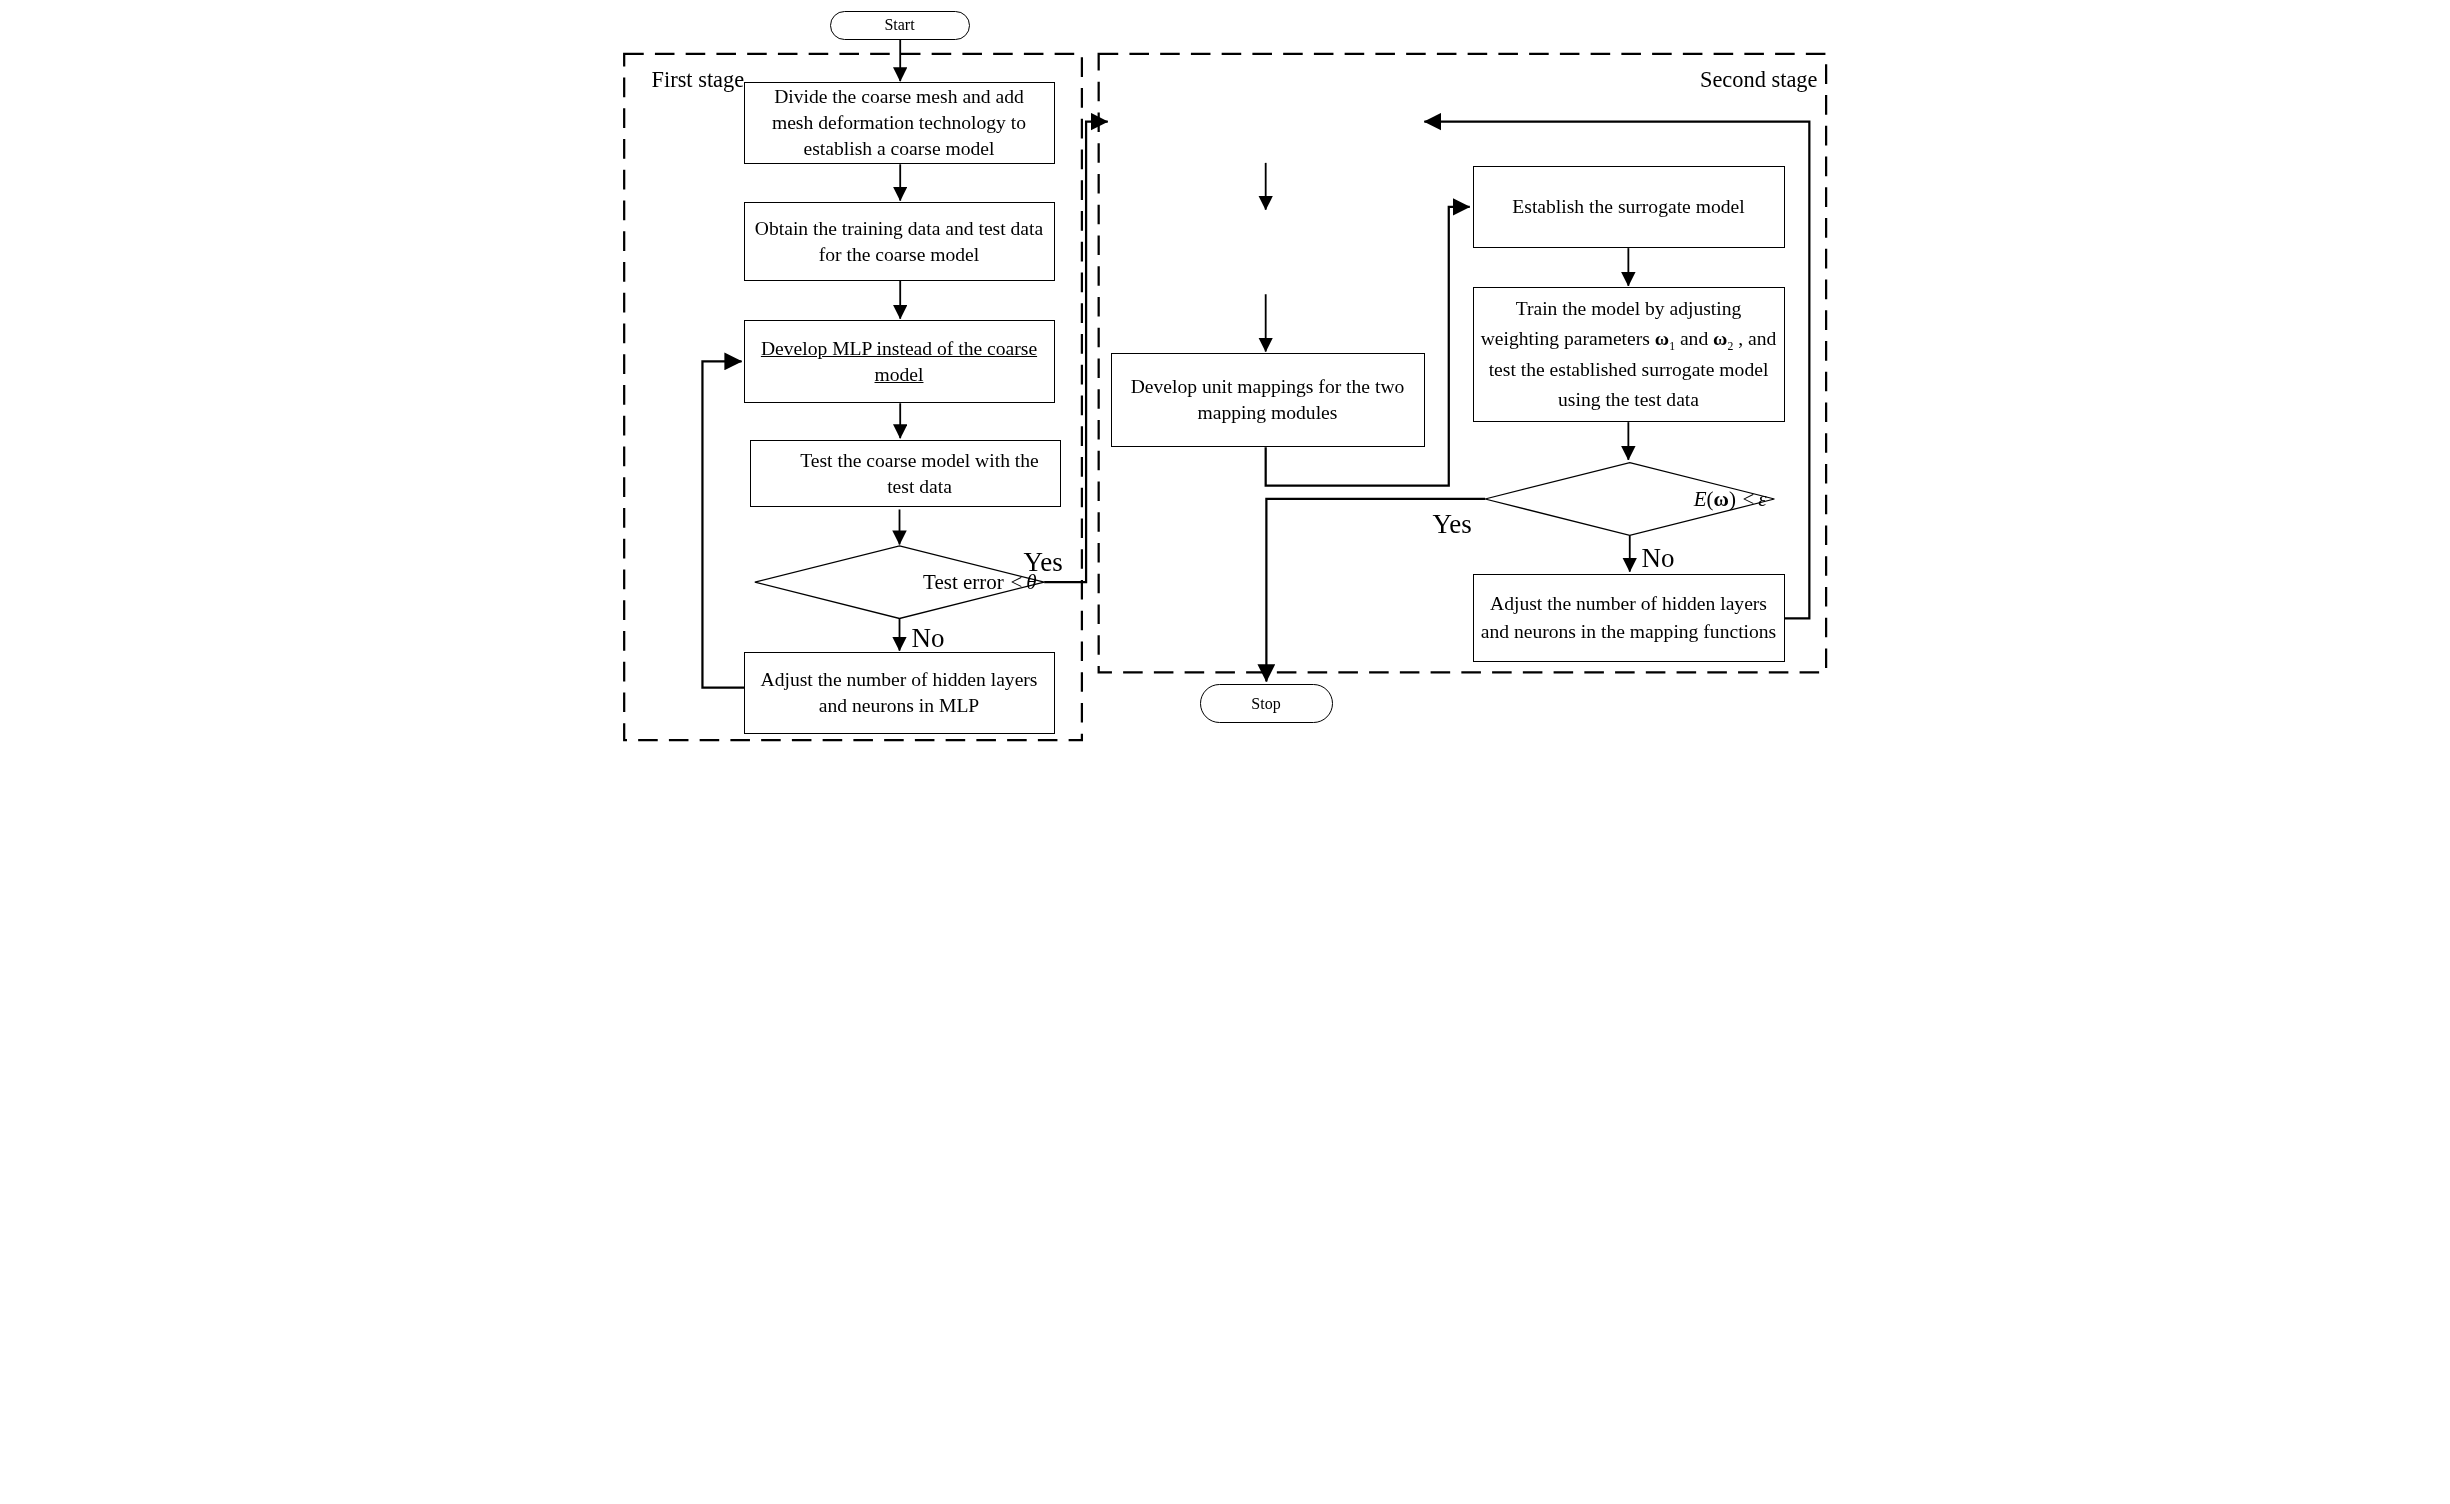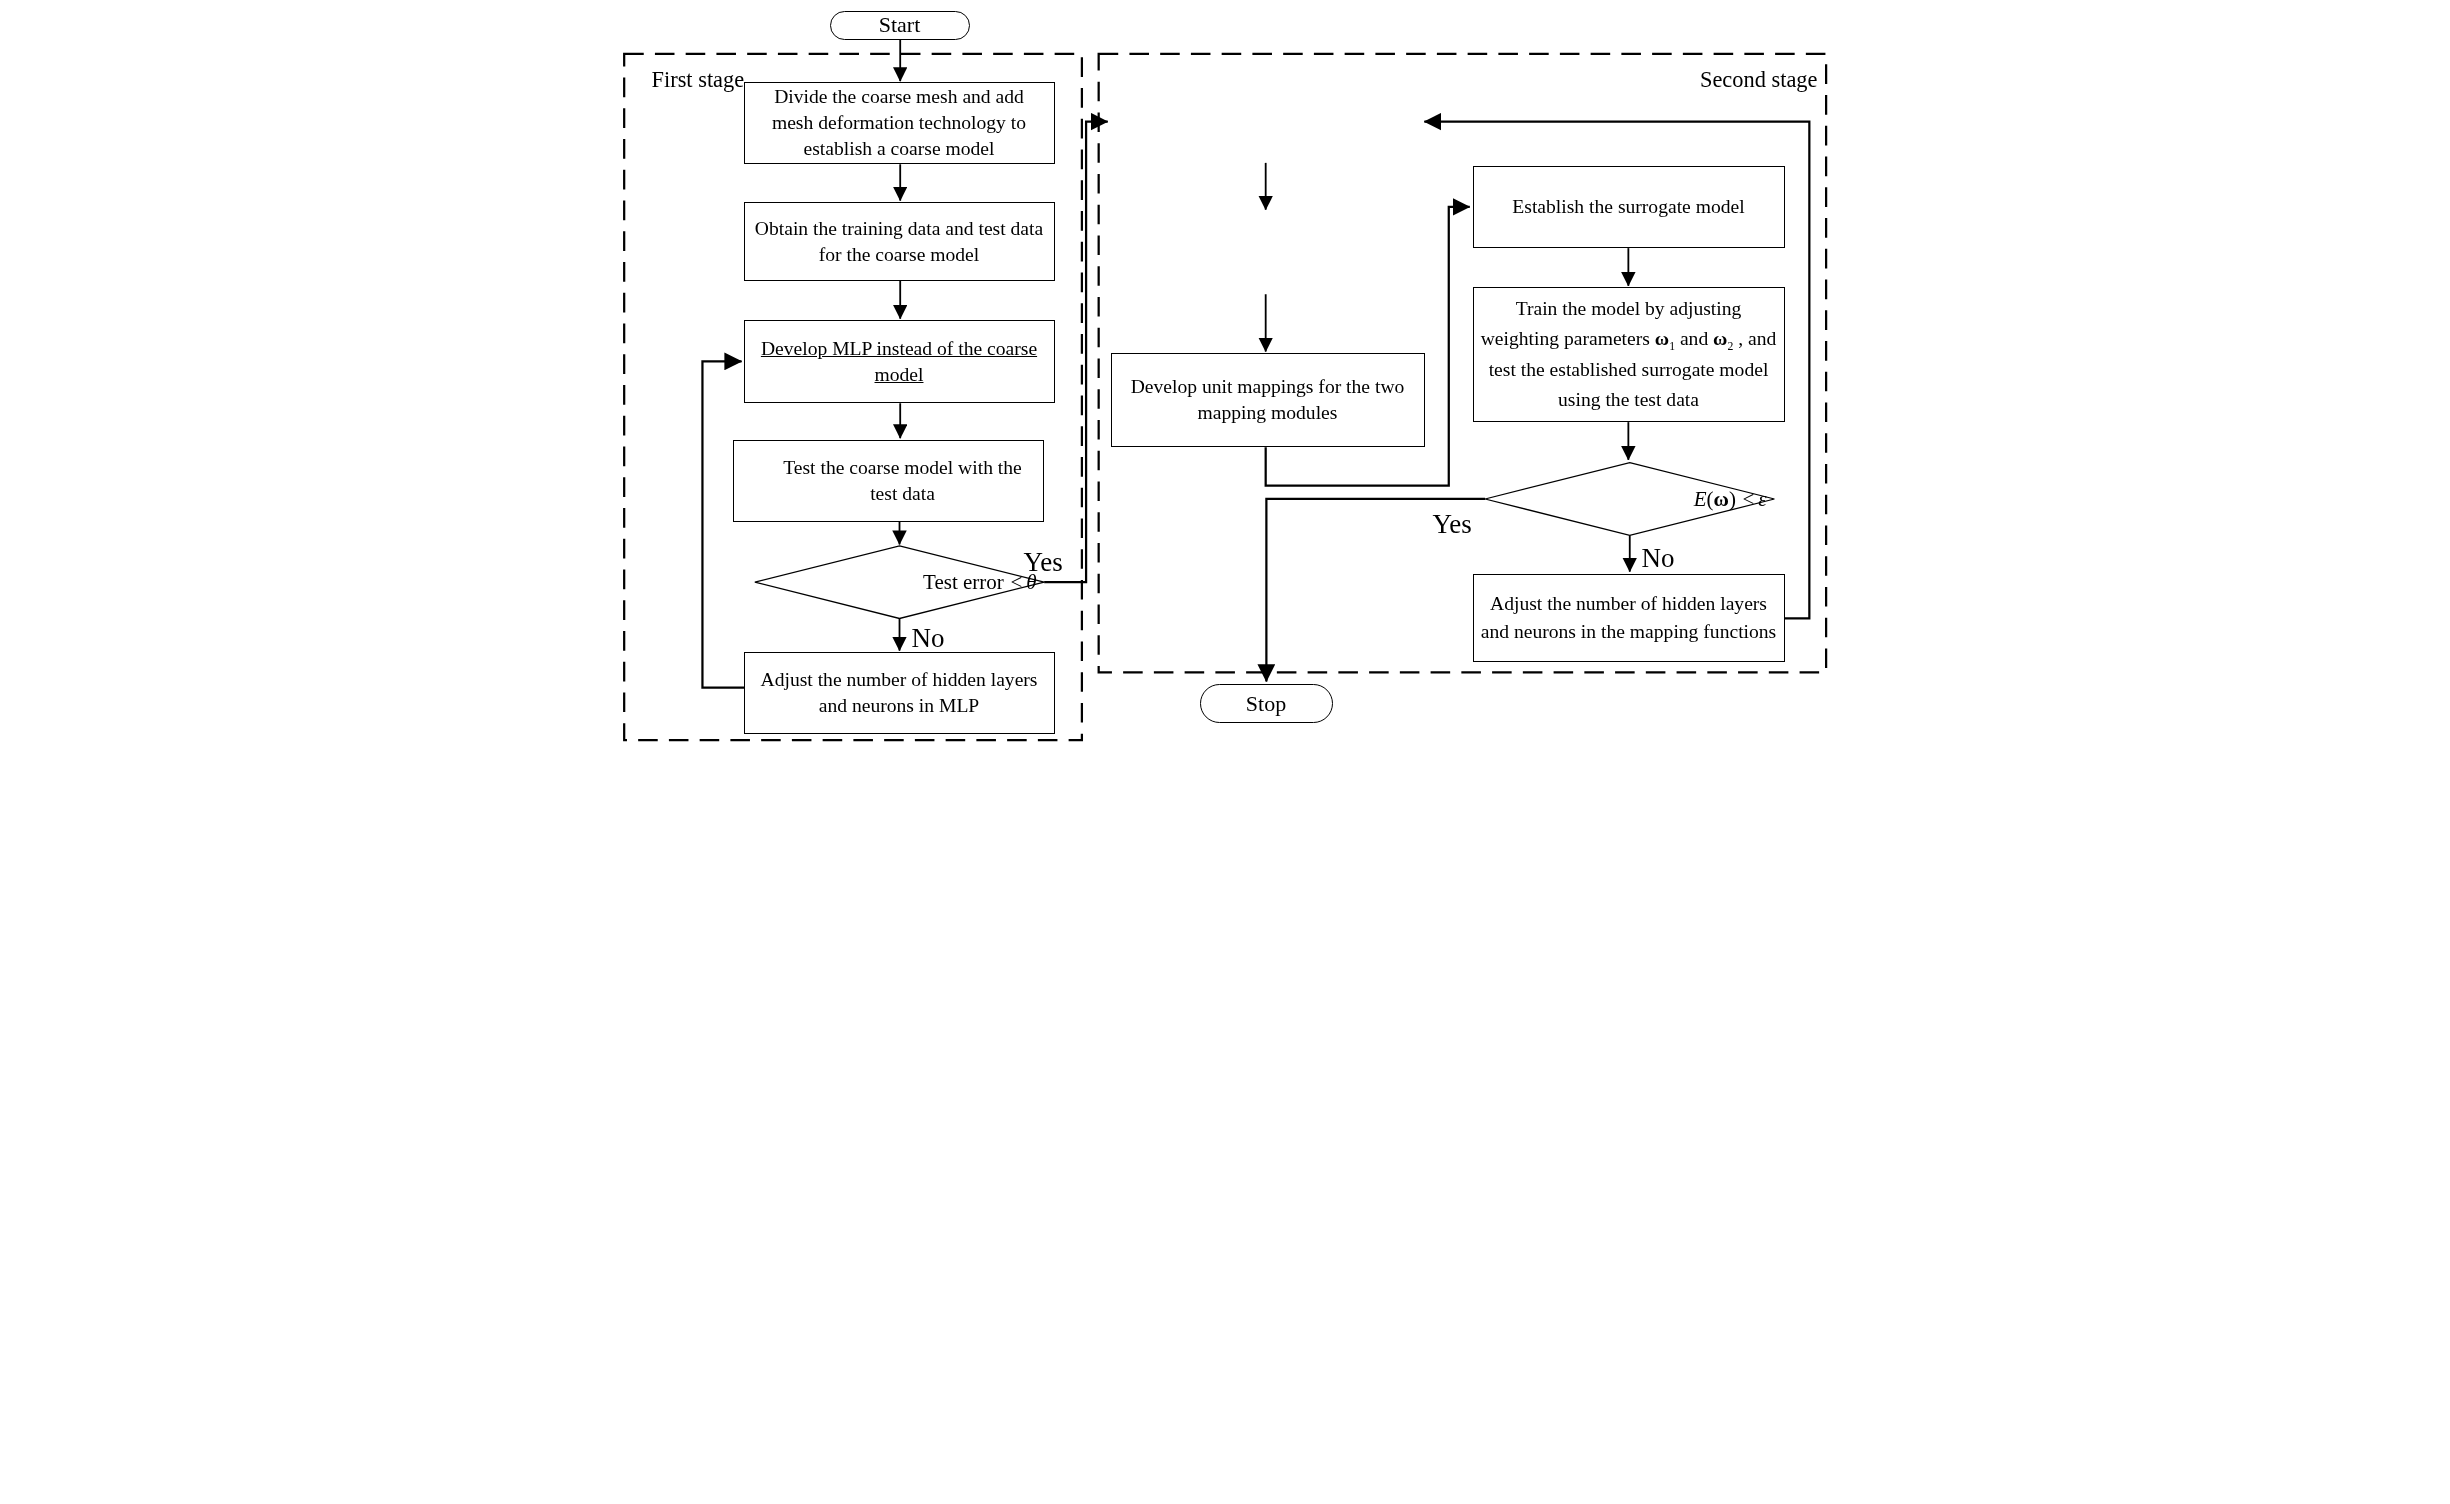--- a/index.html
+++ b/index.html
@@ -38,21 +38,21 @@
   }
   .terminal {
     position: absolute;
     box-sizing: border-box;
     border: 1.4px solid #000;
     border-radius: 698px;
     background: #fff;
     display: flex;
     align-items: center;
     justify-content: center;
-    font-size: 22px;
+    font-size: 16px;
   }
   .diamond-text {
     position: absolute;
     display: flex;
     align-items: center;
     justify-content: flex-end;
     text-align: center;
     font-size: 21px;
     background: transparent;
   }
@@ -131,21 +131,21 @@
 
   <div class="node" style="left:131px; top:82px; width:311px; height:82px;">
     <span>Divide the coarse mesh and add mesh deformation technology to establish a coarse model</span>
   </div>
   <div class="node" style="left:131px; top:202px; width:311px; height:79px;">
     <span>Obtain the training data and test data for the coarse model</span>
   </div>
   <div class="node" style="left:131px; top:320px; width:311px; height:83px;text-decoration:underline;">
     <span>Develop MLP instead of the coarse model</span>
   </div>
-  <div class="node" style="left:120px; top:440px; width:311px; height:82px;padding-left:36px;">
+  <div class="node" style="left:137px; top:440px; width:311px; height:67px;padding-left:36px;">
     <span>Test the coarse model with the test data</span>
   </div>
   <div class="node" style="left:131px; top:652px; width:311px; height:82px;justify-content:center;">
     <span>Adjust the number of hidden layers and neurons in MLP</span>
   </div>
 
   <div class="diamond-text" style="left:149px; top:547px; width:275px; height:70px;">
     <span>
       <span>Test error</span><span class="op-lt">&lt;</span><span class="sym-theta">θ</span>
     </span>

